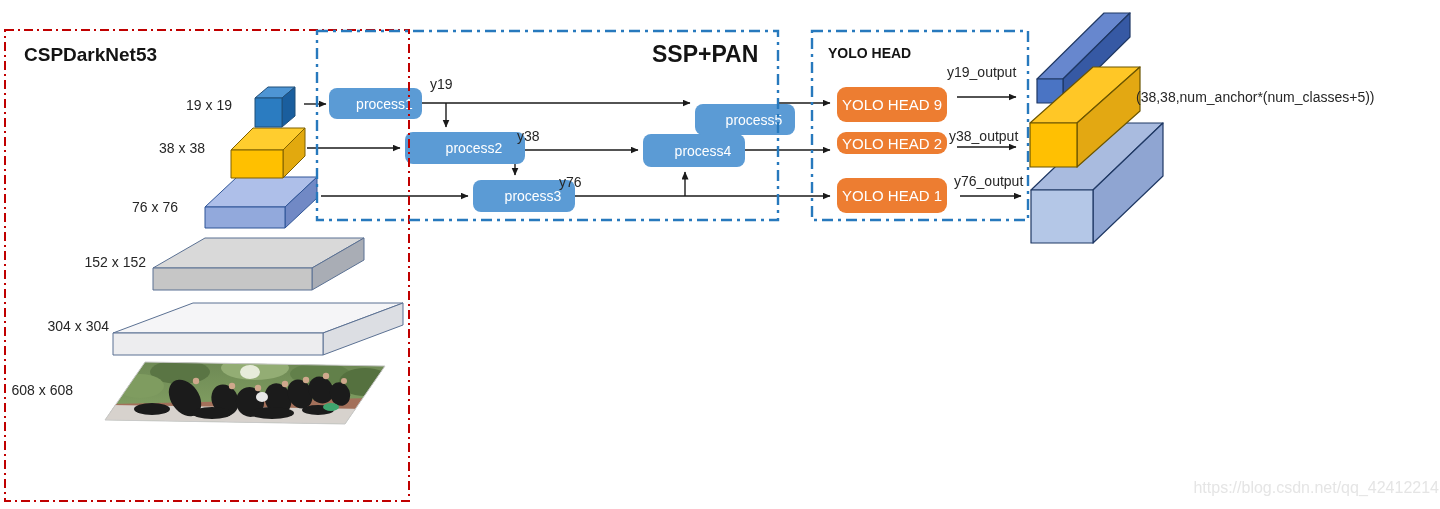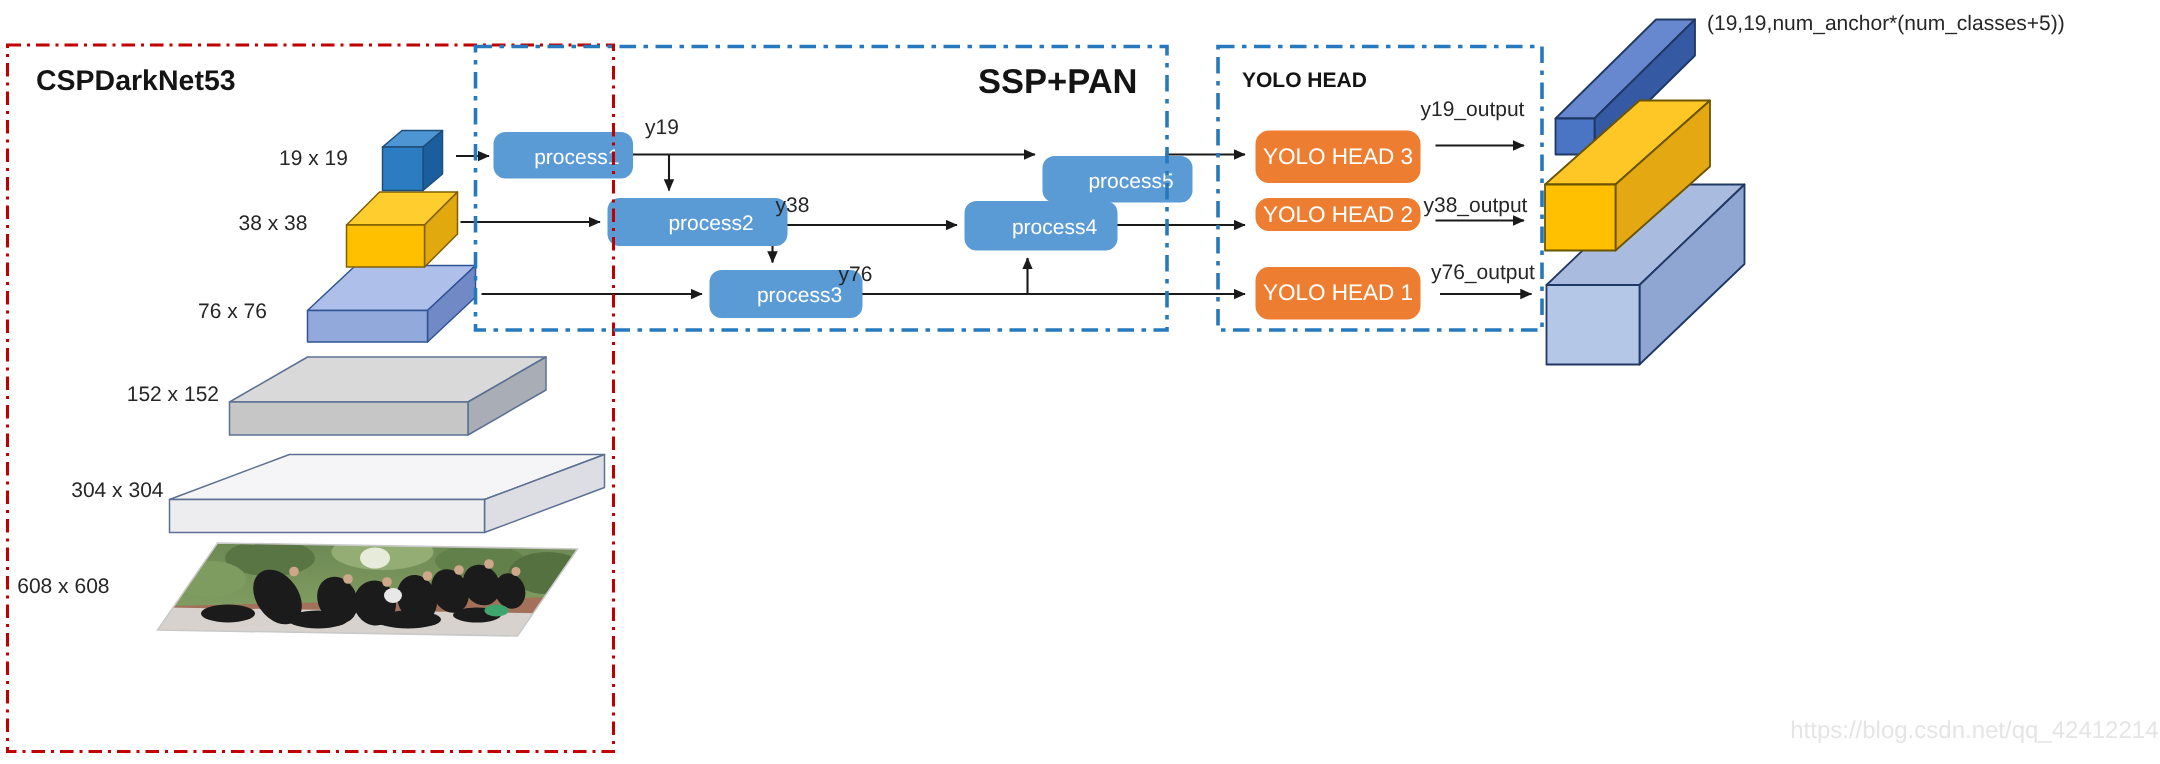--- a/index.html
+++ b/index.html
@@ -140,21 +140,21 @@
     <line x1="960" y1="196" x2="1021" y2="196" marker-end="url(#ah)"></line>
   </g>
 </svg>
 
 <div class="box process" style="left:329px;top:88px;width:75px;height:31px;">process1</div>
 <div class="box process" style="left:405px;top:132px;width:102px;height:32px;">process2</div>
 <div class="box process" style="left:473px;top:180px;width:84px;height:32px;">process3</div>
 <div class="box process" style="left:643px;top:134px;width:84px;height:33px;">process4</div>
 <div class="box process" style="left:695px;top:88px;width:82px;height:31px;margin-top:16px;">process5</div>
 
-<div class="box yhead" style="left:837px;top:87px;width:110px;height:35px;">YOLO HEAD 3</div>
+<div class="box yhead" style="left:837px;top:87px;width:110px;height:35px;">YOLO HEAD 9</div>
 <div class="box yhead" style="left:837px;top:132px;width:110px;height:22px;">YOLO HEAD 2</div>
 <div class="box yhead" style="left:837px;top:178px;width:110px;height:35px;">YOLO HEAD 1</div>
 
 <div class="title" style="left:24px;top:44px;font-size:19px;">CSPDarkNet53</div>
 <div class="title" style="left:652px;top:41px;font-size:23px;">SSP+PAN</div>
 <div class="title" style="left:828px;top:45px;font-size:14px;">YOLO HEAD</div>
 
 <div class="lbl r" style="left:160px;top:97px;width:72px;">19 x 19</div>
 <div class="lbl r" style="left:133px;top:140px;width:72px;">38 x 38</div>
 <div class="lbl r" style="left:106px;top:199px;width:72px;">76 x 76</div>
@@ -163,21 +163,21 @@
 <div class="lbl r" style="left:0px;top:382px;width:73px;">608 x 608</div>
 
 <div class="lbl" style="left:430px;top:76px;">y19</div>
 <div class="lbl" style="left:517px;top:128px;">y38</div>
 <div class="lbl" style="left:559px;top:174px;">y76</div>
 
 <div class="lbl" style="left:947px;top:64px;">y19_output</div>
 <div class="lbl" style="left:949px;top:128px;">y38_output</div>
 <div class="lbl" style="left:954px;top:173px;">y76_output</div>
 
-<div class="lbl" style="left:1138px;top:7px;">(19,19,num_anchor*(num_classes+5))</div>
+<div class="lbl" style="left:1136px;top:89px;">(38,38,num_anchor*(num_classes+5))</div>
 
 <div class="watermark" style="left:1183px;top:479px;width:256px;">https://blog.csdn.net/qq_42412214</div>
 
 <svg width="1440" height="509" viewBox="0 0 1440 509" style="pointer-events:none;">
   <rect x="5" y="30" width="404" height="471" fill="none" stroke-width="2" stroke-dasharray="9 4 2 4" stroke="#C00000"></rect>
   <rect x="317" y="31" width="461" height="189" fill="none" stroke-width="2.4" stroke-dasharray="11 5 3 5" stroke="#2779BD"></rect>
   <rect x="812" y="31" width="216" height="189" fill="none" stroke-width="2.4" stroke-dasharray="11 5 3 5" stroke="#2779BD"></rect>
 </svg>
 
 </div>

